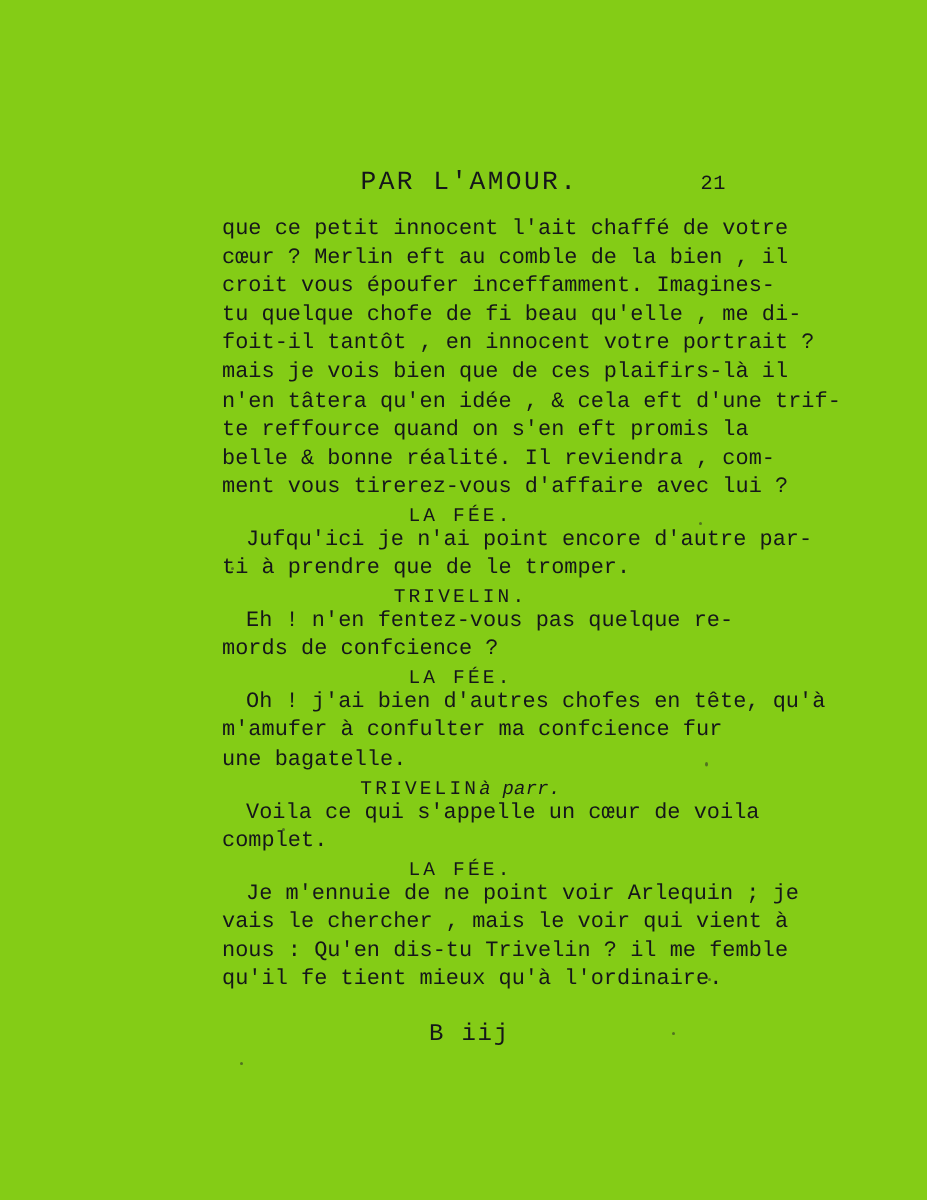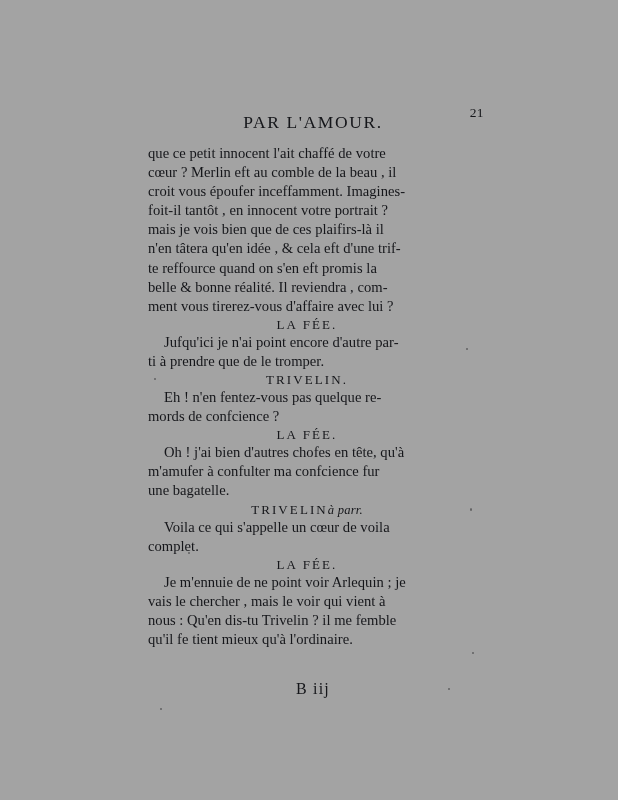--- a/index.html
+++ b/index.html
@@ -11,21 +11,22 @@
     width: 618px;
     height: 800px;
     overflow: hidden;
     font-family: "Liberation Serif", serif;
     color: #000000;
   }
   .page {
     position: relative;
     width: 618px;
     height: 800px;
-    background: #a3a3a3;
+    background: #84cc16;
+    font-family: Liberation Mono, monospace;
   }
   .scan {
     position: absolute;
     left: 148px;
     top: 112px;
     width: 330px;
     height: 580px;
     color: #15161a;
   }
   .header-row {
@@ -39,21 +40,21 @@
   .running-title {
     font-size: 17.5px;
     letter-spacing: 1.6px;
     font-variant: small-caps;
     text-transform: uppercase;
     white-space: nowrap;
   }
   .folio {
     position: absolute;
     right: -6px;
-    bottom: 17px;
+    bottom: 7px;
     font-size: 13.5px;
     letter-spacing: 0.4px;
   }
   .body-block {
     width: 318px;
   }
   p.line {
     margin: 0;
     font-size: 14.6px;
     line-height: 19.1px;
@@ -106,22 +107,23 @@
   <div class="scan">
 
     <div class="header-row">
       <div class="running-title">PAR L'AMOUR.</div>
       <div class="folio">21</div>
     </div>
 
     <div class="body-block">
 
       <p class="line">que ce petit innocent l'ait chaffé de votre</p>
-      <p class="line">cœur ? Merlin eft au comble de la beau , il</p>
+      <p class="line">cœur ? Merlin eft au comble de la bien , il</p>
       <p class="line">croit vous époufer inceffamment. Imagines-</p>
+      <p class="line">tu quelque chofe de fi beau qu'elle , me di-</p>
       <p class="line">foit-il tantôt , en innocent votre portrait ?</p>
       <p class="line">mais je vois bien que de ces plaifirs-là il</p>
       <p class="line">n'en tâtera qu'en idée , &amp; cela eft d'une trif-</p>
       <p class="line">te reffource quand on s'en eft promis la</p>
       <p class="line">belle &amp; bonne réalité. Il reviendra , com-</p>
       <p class="line">ment vous tirerez-vous d'affaire avec lui ?</p>
 
       <p class="speaker">La Fée.</p>
       <p class="line indent">Jufqu'ici je n'ai point encore d'autre par-</p>
       <p class="line">ti à prendre que de le tromper.</p>

